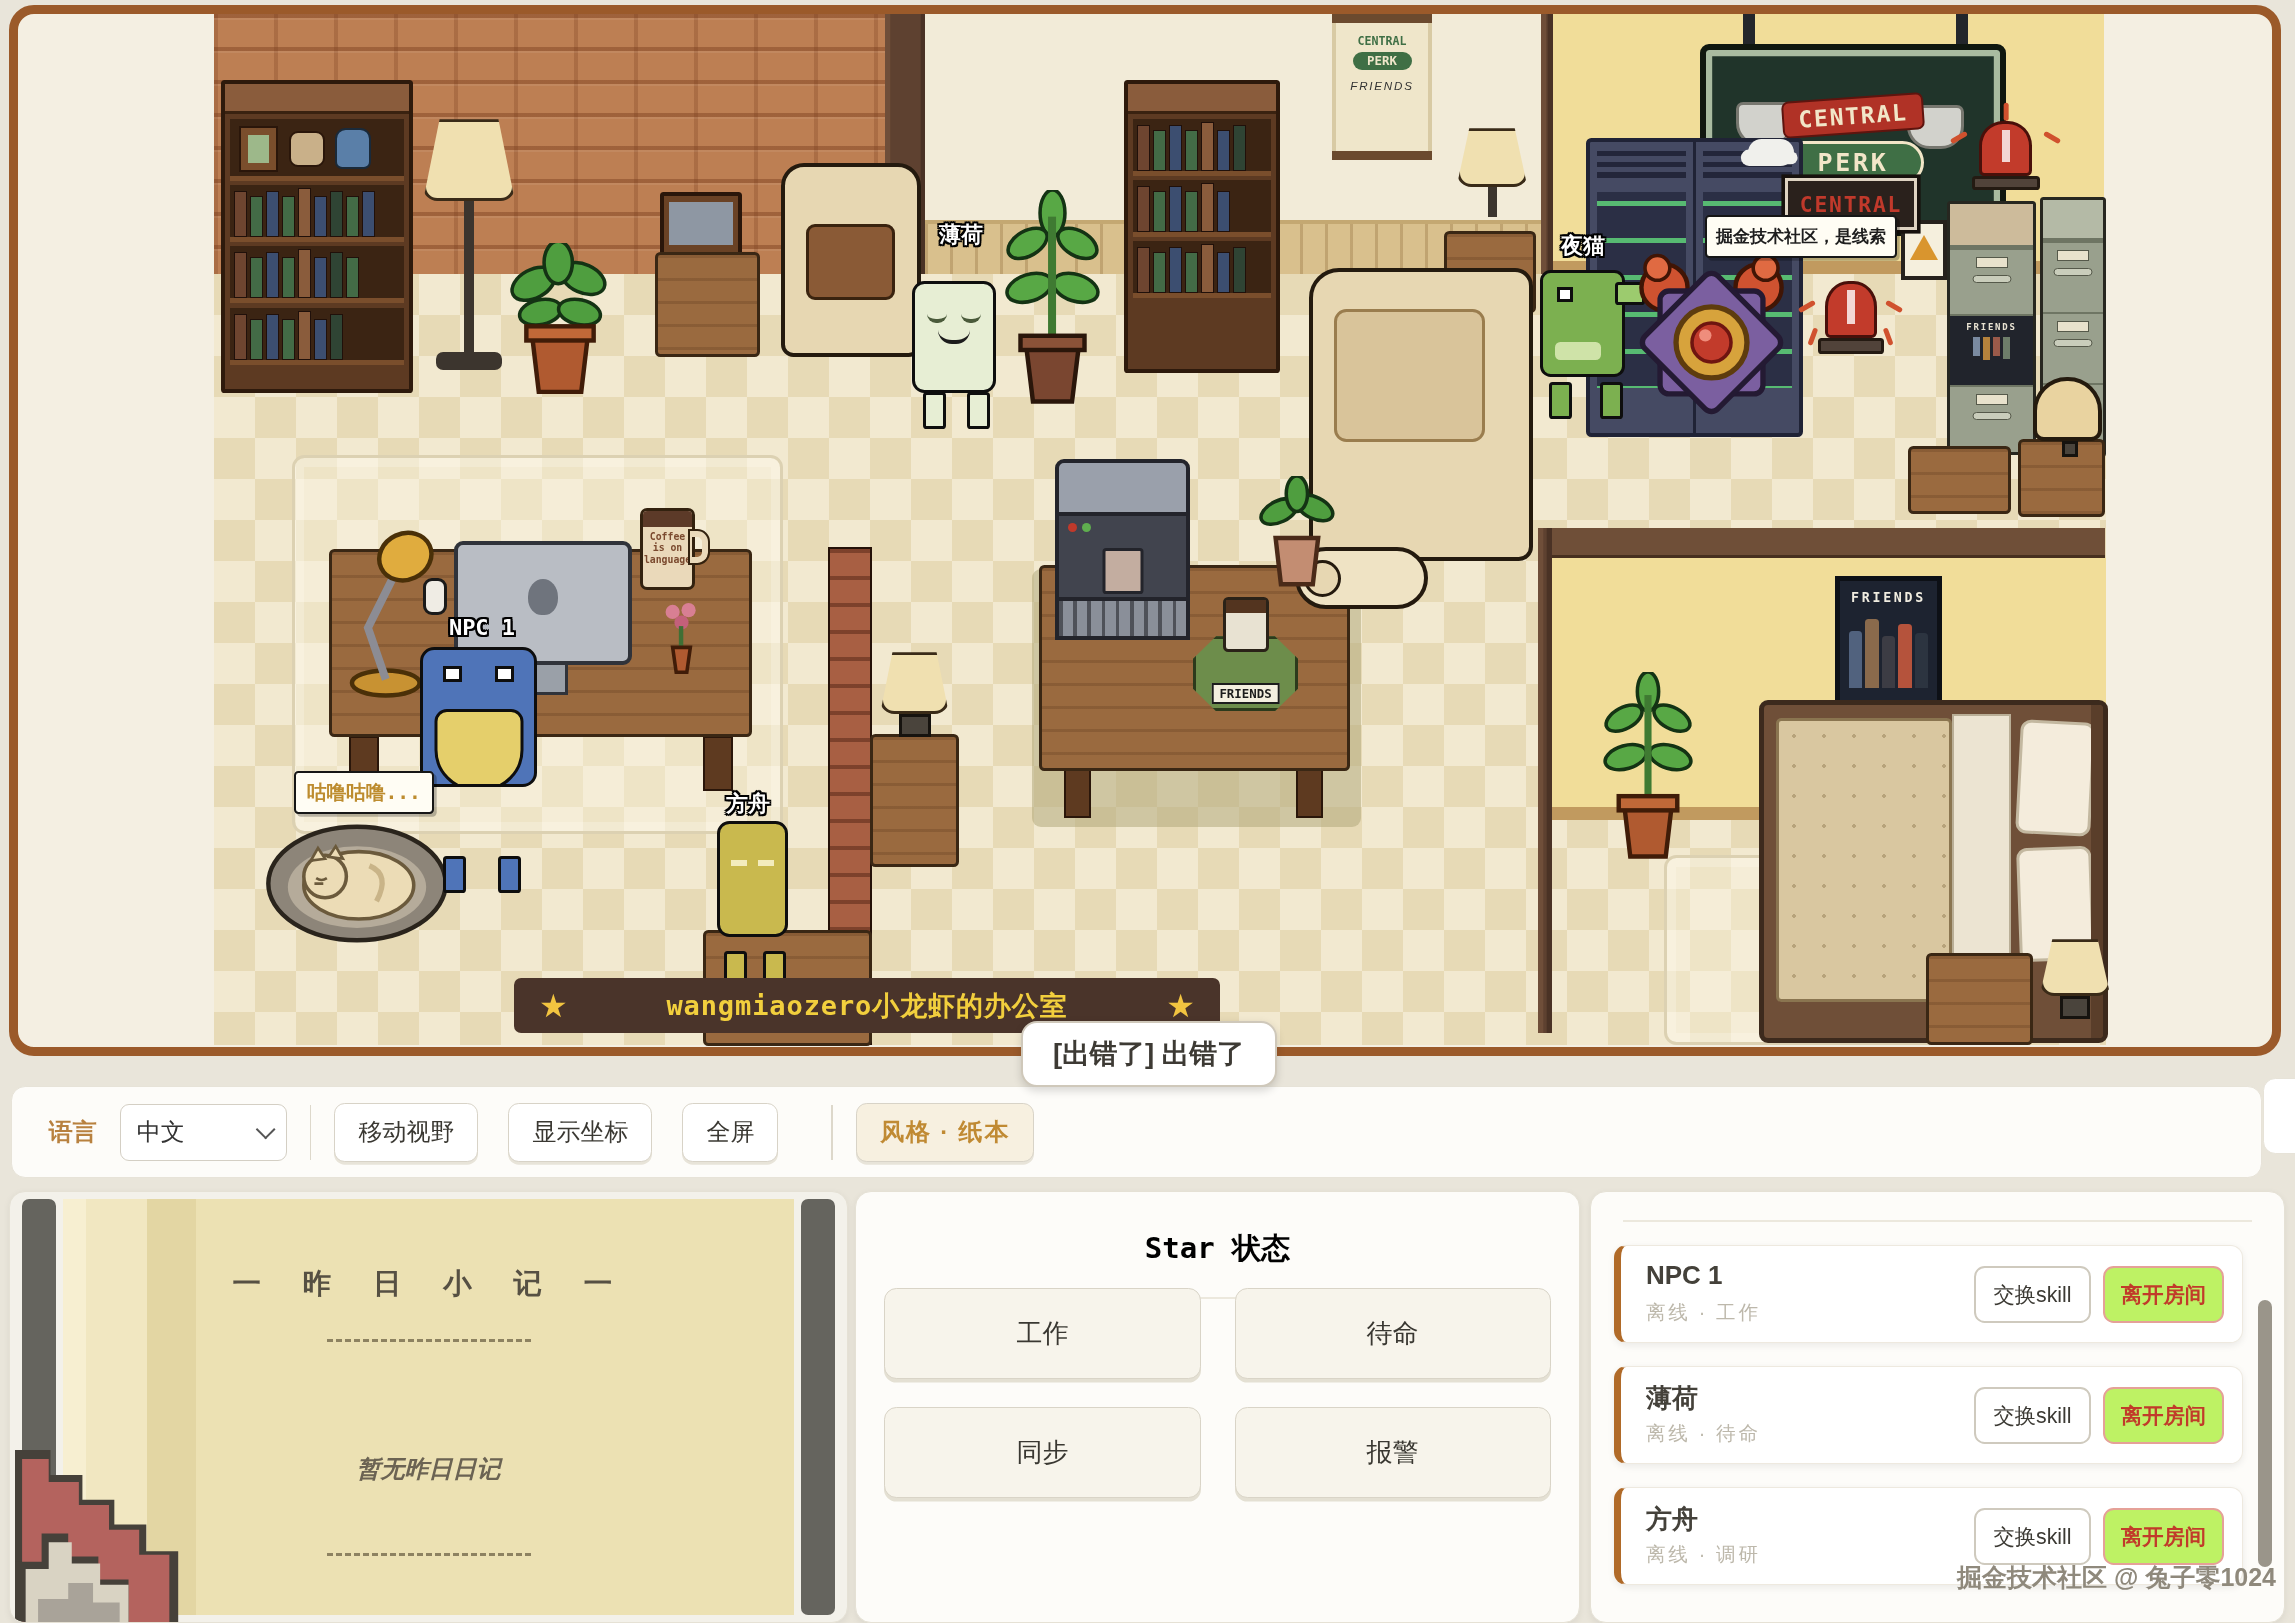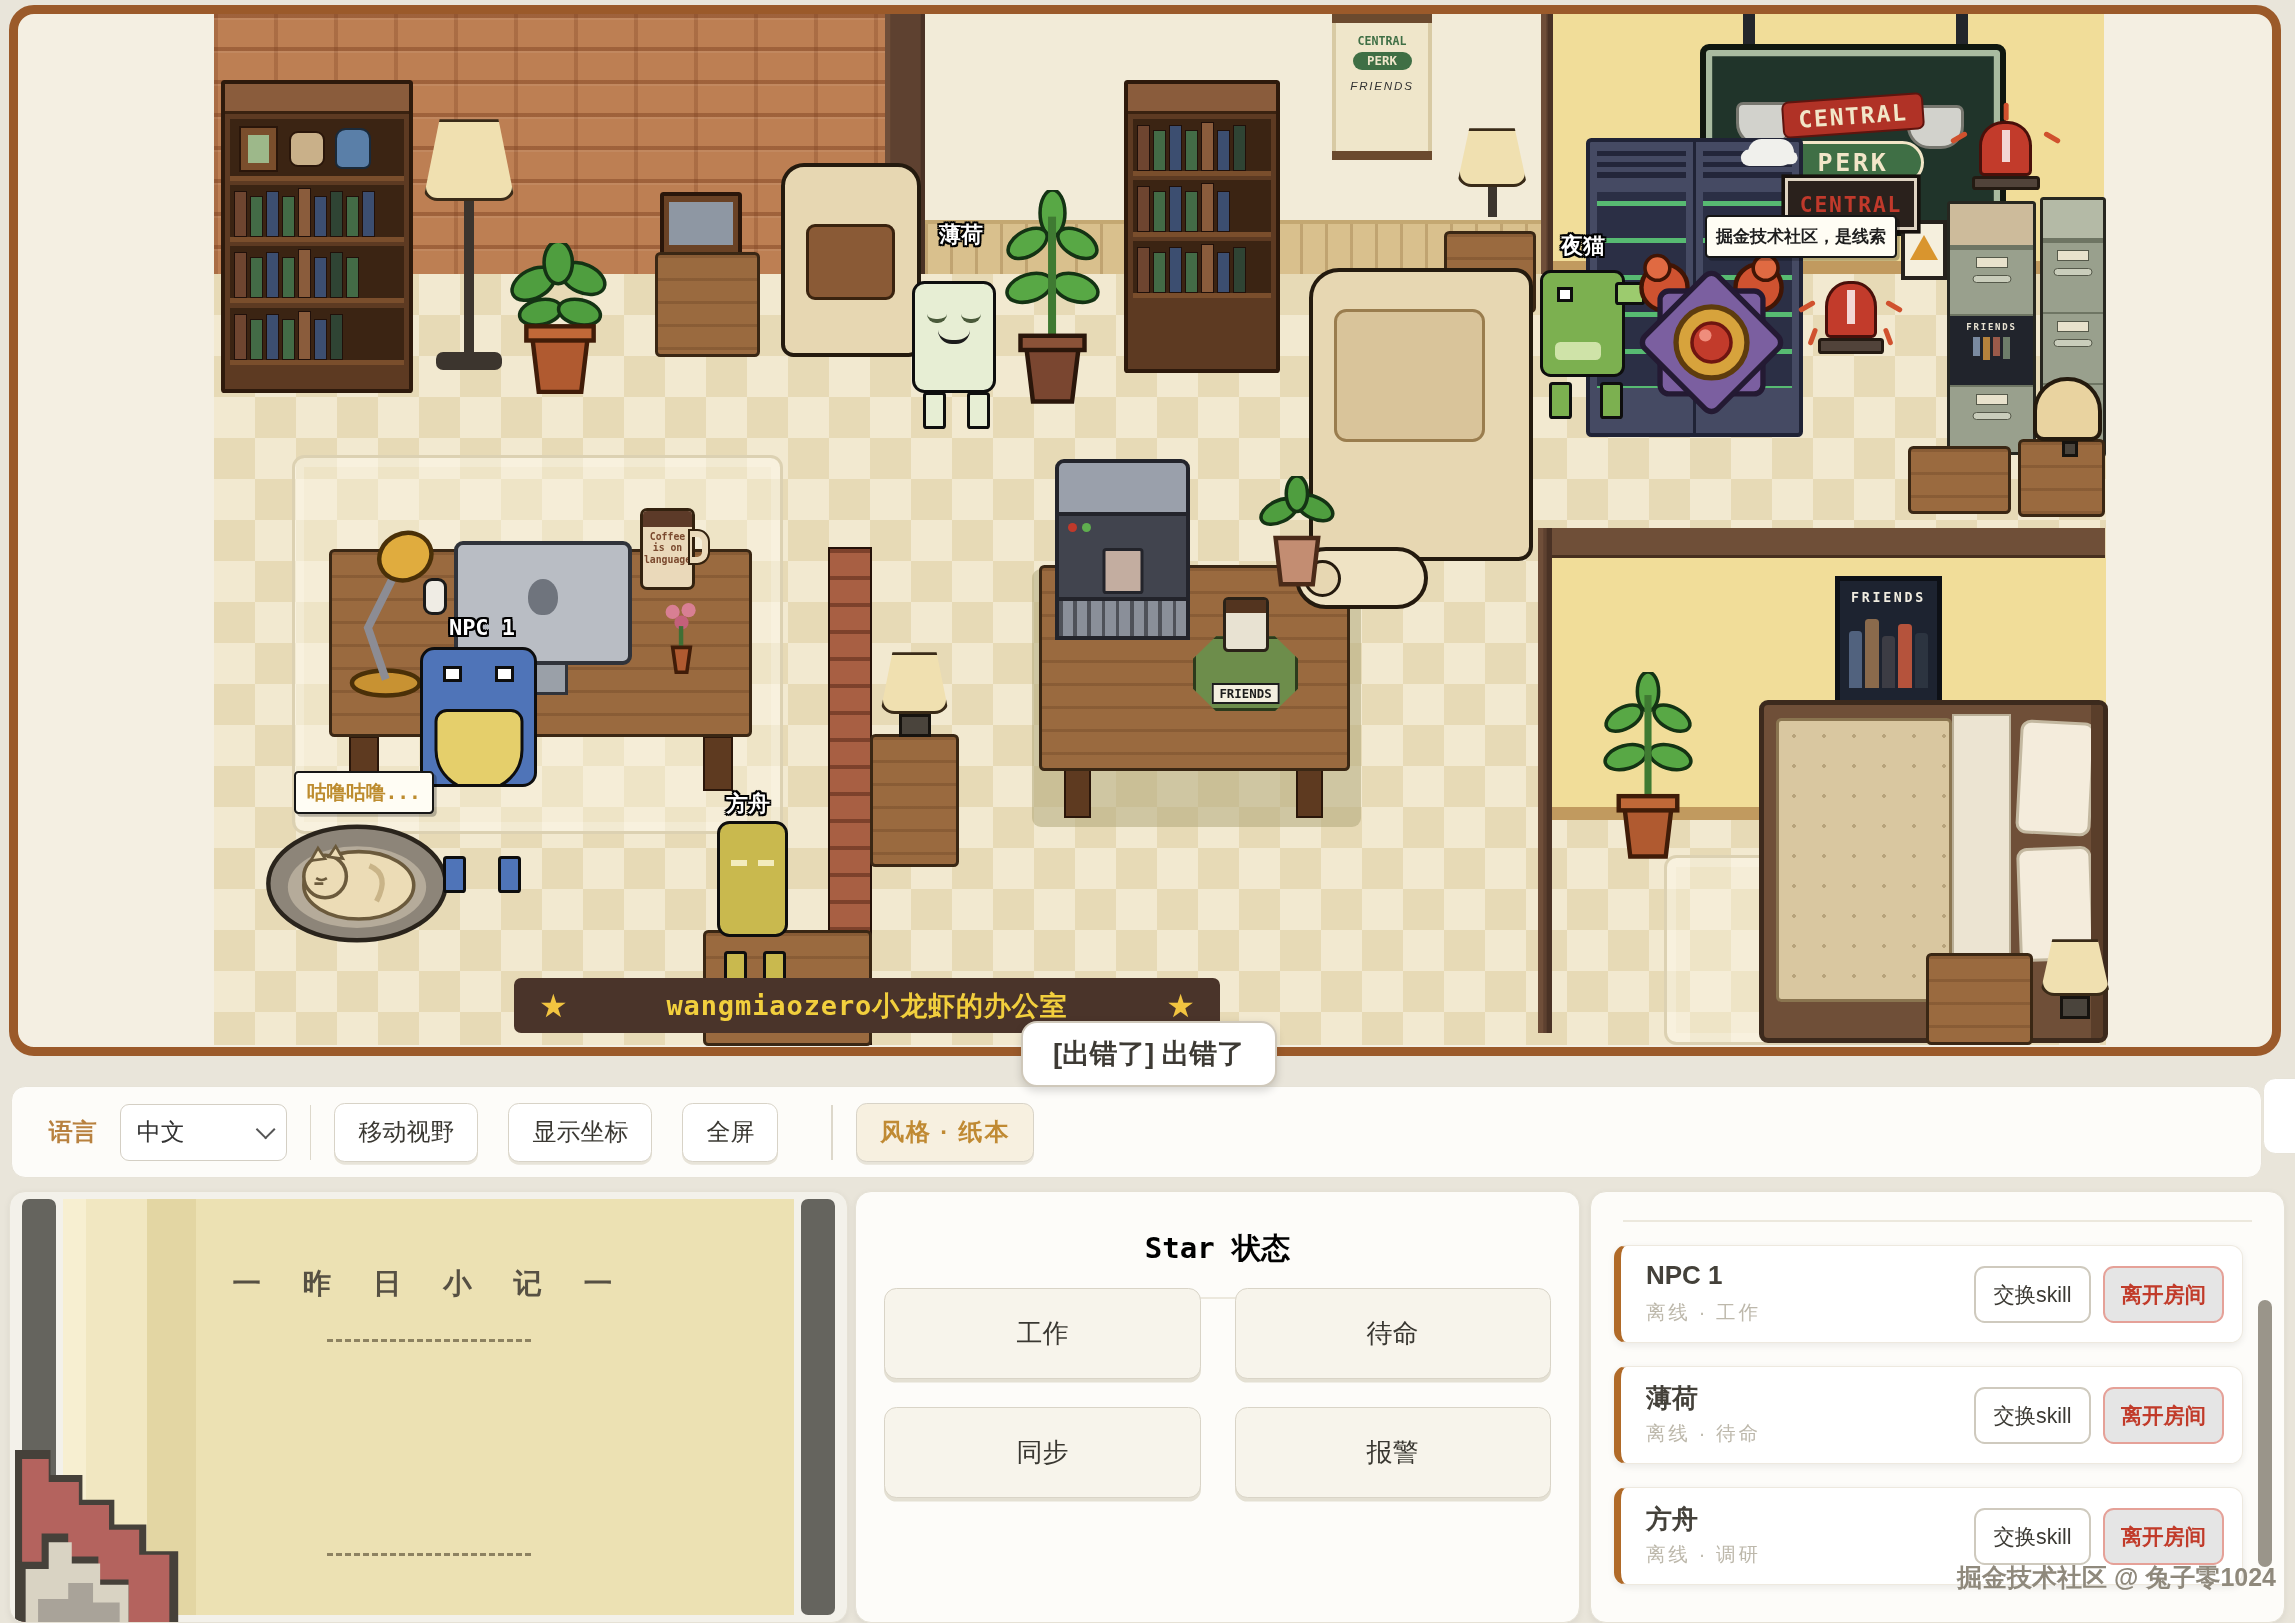--- a/index.html
+++ b/index.html
@@ -87,21 +87,21 @@
   .star-grid { position:absolute; left:28.4px; right:28.4px; top:96px; display:grid; grid-template-columns:1fr 1fr; gap:28.4px 34px; }
   .star-btn { height:91px; background:#f7f4eb; border:1.8px solid #d9d4c7; border-radius:12.4px; display:flex; align-items:center; justify-content:center; font-size:26px; color:#3a3832; box-shadow:0 3.6px 0 #e4e0d3; }
 
   
   #visitors { left:1590px; width:695px; }
   .v-card { position:relative; margin:0 41px 23px 23px; height:98px; background:#fff; border-radius:12.4px; border:0.9px solid #eee9df; border-left:7.1px solid #b06a28; box-shadow:0 2.7px 7.1px rgba(0,0,0,.07); }
   .v-name { position:absolute; left:25px; top:14.2px; font-size:26px; font-weight:bold; color:#44413a; }
   .v-status { position:absolute; left:25px; top:53px; font-size:19.6px; color:#bdb8ab; letter-spacing:2.7px; }
   .v-btn { position:absolute; top:19.6px; height:57px; border-radius:10.7px; display:flex; align-items:center; justify-content:center; font-size:21.3px; }
   .v-swap { right:151px; width:117px; background:#fff; border:2.7px solid #cfcabe; color:#3c3a34; }
-  .v-leave { right:18px; width:121px; background:#e5e5e5; border:2.7px solid #e5a198; color:#c13b2a; font-weight:bold; }
+  .v-leave { right:18px; width:121px; background:#bef264; border:2.7px solid #e5a198; color:#c13b2a; font-weight:bold; }
   #v-scroll { position:absolute; right:12.4px; top:108px; width:13.3px; height:267px; background:#9a958a; border-radius:7.1px; }
 
   #watermark { left:1938px; top:1561px; width:338px; text-align:right; font-size:25px; color:#8f897c; z-index:50; font-weight:bold; }
 
   .centerflex{display:flex;align-items:center;justify-content:center;}
 </style>
 </head>
 <body>
 
 <div id="game" class="abs">
@@ -580,20 +580,21 @@
   <div class="tb-divider"></div>
   <button class="tb-btn tb-style">风格 · 纸本</button>
 </div>
 <div id="tb-overflow" class="abs"></div>
 
 <div id="diary" class="abs panel">
   <div class="page-area">
     <div class="page-stripes"></div>
     <div class="diary-title">一 昨 日 小 记 一</div>
     <div class="dashline" style="top:140px;"></div>
+    <div class="diary-empty">暂无昨日日记</div>
     <div class="dashline" style="top:354px;"></div>
   </div>
   <div class="spine" style="left:12.4px;"></div>
   <div class="spine" style="right:12.4px;"></div>
   <svg class="abs" style="left:5.3px;top:226px;z-index:3;" width="204" height="206" viewBox="0 0 230 232">
     <path d="M0,36 h40 v28 h36 v28 h36 v28 h36 v30 h36 v82 h-184 z" fill="#46413a"></path>
     <path d="M8,46 h30 v26 h34 v26 h34 v28 h34 v28 h34 v78 h-166 z" fill="#b4635e"></path>
     <path d="M30,130 h30 v26 h34 v26 h34 v50 h-132 v-70 h34 z" fill="#46413a"></path>
     <path d="M38,140 h26 v24 h32 v24 h32 v44 h-116 v-62 h26 z" fill="#d9d3c3"></path>
     <path d="M60,186 h28 v22 h30 v24 h-92 v-28 h34 z" fill="#a9a399"></path>

